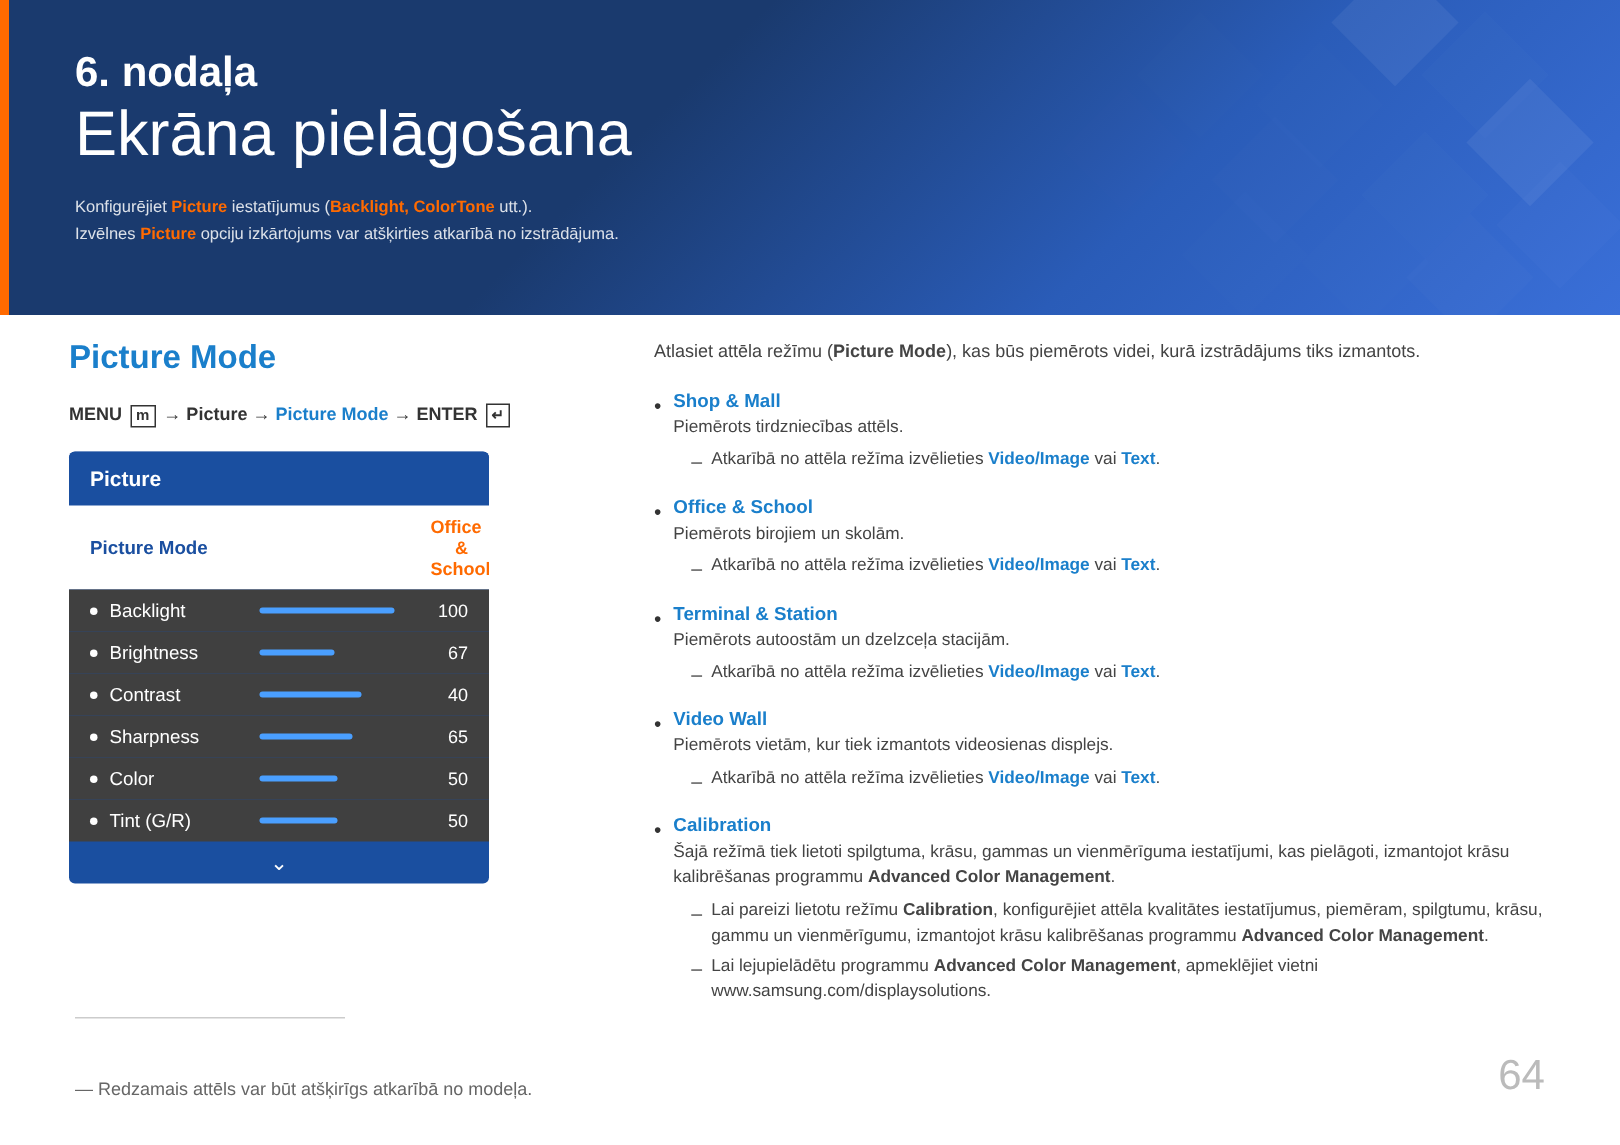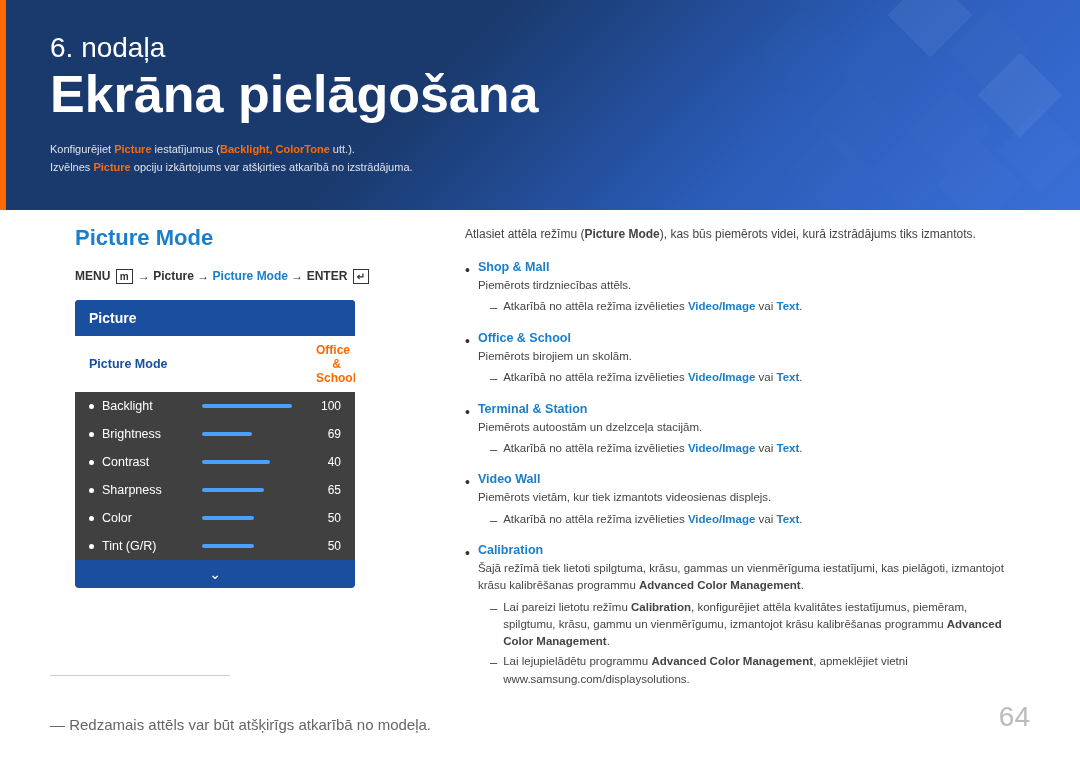--- a/index.html
+++ b/index.html
@@ -36,26 +36,26 @@
       transform: rotate(45deg);
     }
     .header-content {
       position: absolute;
       top: 32px;
       left: 50px;
       color: white;
     }
     .chapter-number {
       font-size: 28px;
+      font-weight: 700;
+      margin-bottom: 2px;
+    }
+    .chapter-title {
+      font-size: 42px;
       font-weight: 400;
-      margin-bottom: 2px;
-    }
-    .chapter-title {
-      font-size: 52px;
-      font-weight: 700;
       line-height: 1.1;
       margin-bottom: 18px;
       text-align: center;
     }
     .header-subtitle {
       font-size: 11px;
       color: rgba(255,255,255,0.85);
       line-height: 1.6;
     }
     .highlight-orange { color: #ff6a00; font-weight: 600; }
@@ -66,21 +66,21 @@
       left: 0; top: 0; bottom: 0;
       width: 6px;
       background: #ff6a00;
     }
 
     
     .main-content {
       position: absolute;
       top: 225px;
       left: 0; right: 0;
-      padding: 0 75px;
+      padding: 0 46px;
       display: flex;
       gap: 50px;
     }
 
     
     .left-col {
       width: 340px;
       flex-shrink: 0;
     }
     .section-title {
@@ -246,21 +246,21 @@
       left: 50px;
       right: 50px;
     }
     .footer-divider {
       width: 180px;
       height: 1px;
       background: #ccc;
       margin-bottom: 10px;
     }
     .footer-note {
-      font-size: 15px;
+      font-size: 12px;
       color: #666;
       margin-top: 40px;
     }
     .page-number {
       position: absolute;
       bottom: 30px;
       right: 50px;
       font-size: 28px;
       color: #bbb;
       font-weight: 300;
@@ -323,21 +323,21 @@
         </div>
         <div class="row-value">100</div>
       </div>
 
       <div class="panel-row">
         <div class="dot"></div>
         <div class="row-label">Brightness</div>
         <div class="row-bar-container">
           <div class="row-bar" style="width:50px;"></div>
         </div>
-        <div class="row-value">69</div>
+        <div class="row-value">67</div>
       </div>
 
       <div class="panel-row">
         <div class="dot"></div>
         <div class="row-label">Contrast</div>
         <div class="row-bar-container">
           <div class="row-bar" style="width:68px;"></div>
         </div>
         <div class="row-value">40</div>
       </div>

